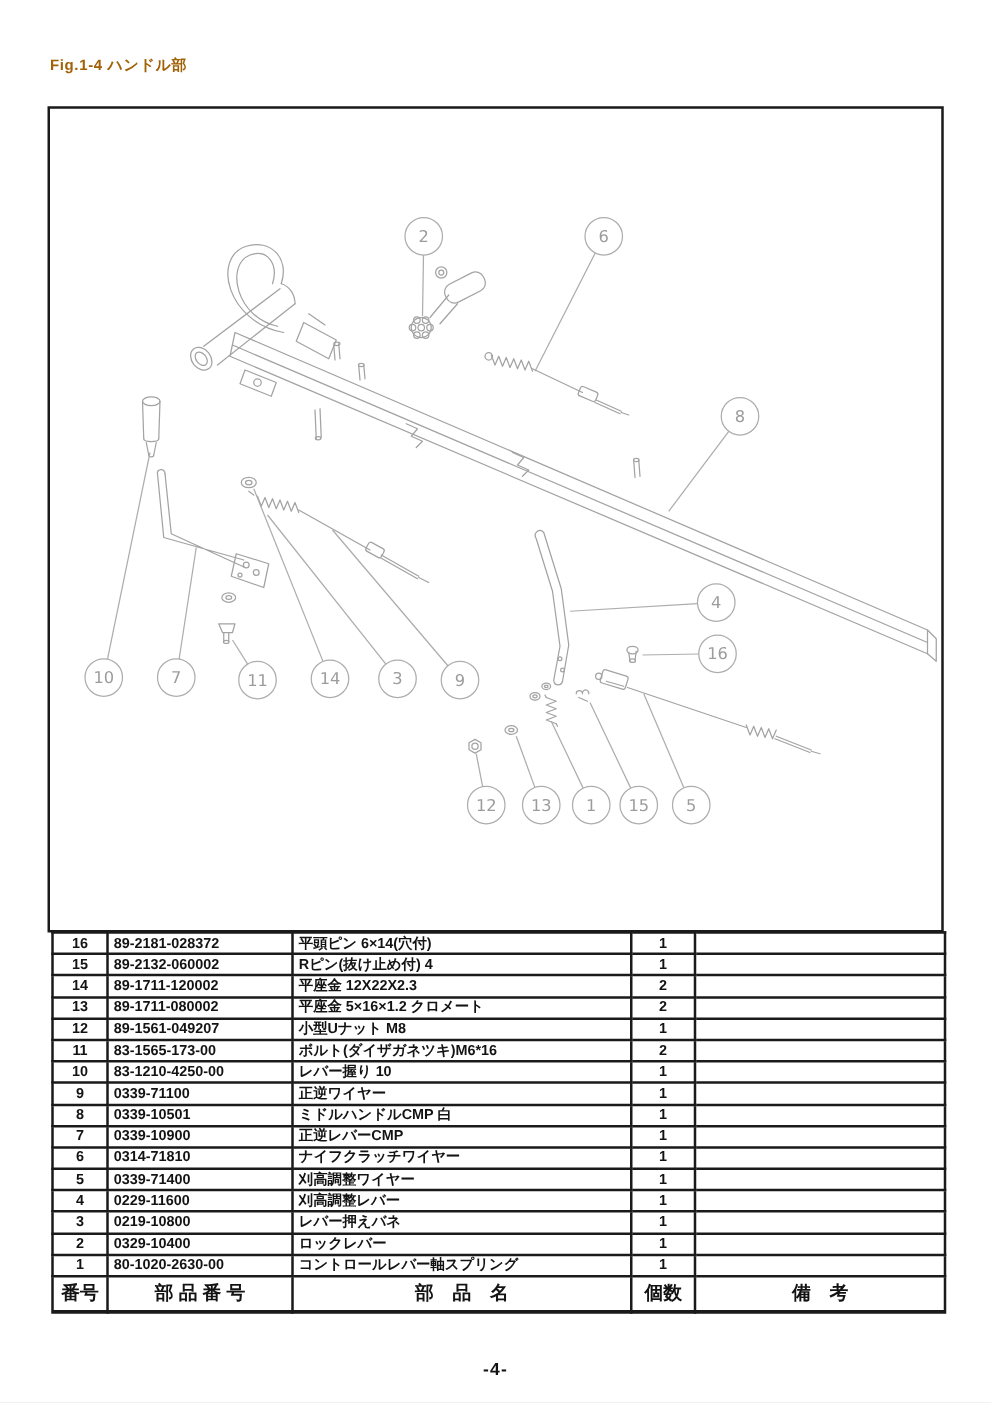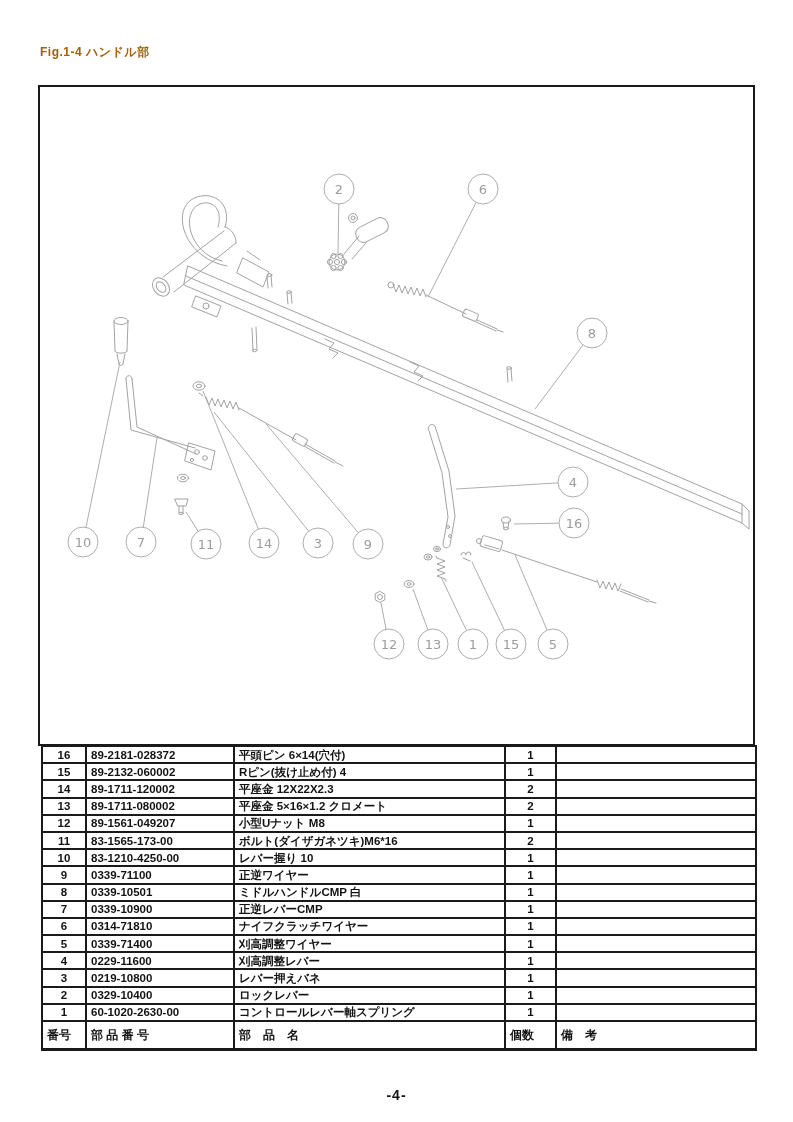--- a/index.html
+++ b/index.html
@@ -8,21 +8,21 @@
   .title{position:absolute;left:40px;top:44px;font-size:12px;font-weight:bold;color:#a16207;
          letter-spacing:.5px;}
   .figbox{position:absolute;left:38px;top:85px;width:717px;height:661px;
           border:2px solid #1a1a1a;box-sizing:border-box;background:#fff;}
   svg.draw{position:absolute;left:38px;top:85px;}
   .parts{position:absolute;left:41px;top:745px;width:714px;border-collapse:collapse;
          table-layout:fixed;border-bottom:3px solid #1a1a1a;}
   .parts td{border:2px solid #1a1a1a;font-weight:bold;font-size:11.5px;color:#131313;
             padding:0 4px;height:15.2px;line-height:1.05;overflow:hidden;white-space:nowrap;}
   .parts td.c-no,.parts td.c-qty{text-align:center;padding:0 1px;}
-  .parts tr.hdr td{height:26px;font-size:12px;}
+  .parts tr.hdr td{height:26px;text-align:center;font-size:15px;}
   .footer{position:absolute;left:0;right:0;top:1087px;text-align:center;
           font-size:14px;font-weight:bold;color:#131313;letter-spacing:1px;}
   .callouts line{stroke:#adadad;stroke-width:1;}
   .callouts circle{fill:#ffffff;stroke:#adadad;stroke-width:1;}
   .callouts text{fill:#9c9c9c;font-size:13px;font-family:"DejaVu Sans",sans-serif;
                  text-anchor:middle;}
 </style>
 </head>
 <body>
 
@@ -323,21 +323,21 @@
         </tr>
         <tr>
           <td class="c-no">2</td>
           <td class="c-pn">0329-10400</td>
           <td class="c-name">ロックレバー</td>
           <td class="c-qty">1</td>
           <td class="c-rem"></td>
         </tr>
         <tr>
           <td class="c-no">1</td>
-          <td class="c-pn">60-1020-2630-00</td>
+          <td class="c-pn">80-1020-2630-00</td>
           <td class="c-name">コントロールレバー軸スプリング</td>
           <td class="c-qty">1</td>
           <td class="c-rem"></td>
         </tr>
       </tbody>
     <tbody>
       <tr class="hdr">
         <td>番号</td>
         <td>部 品 番 号</td>
         <td>部　品　名</td>

